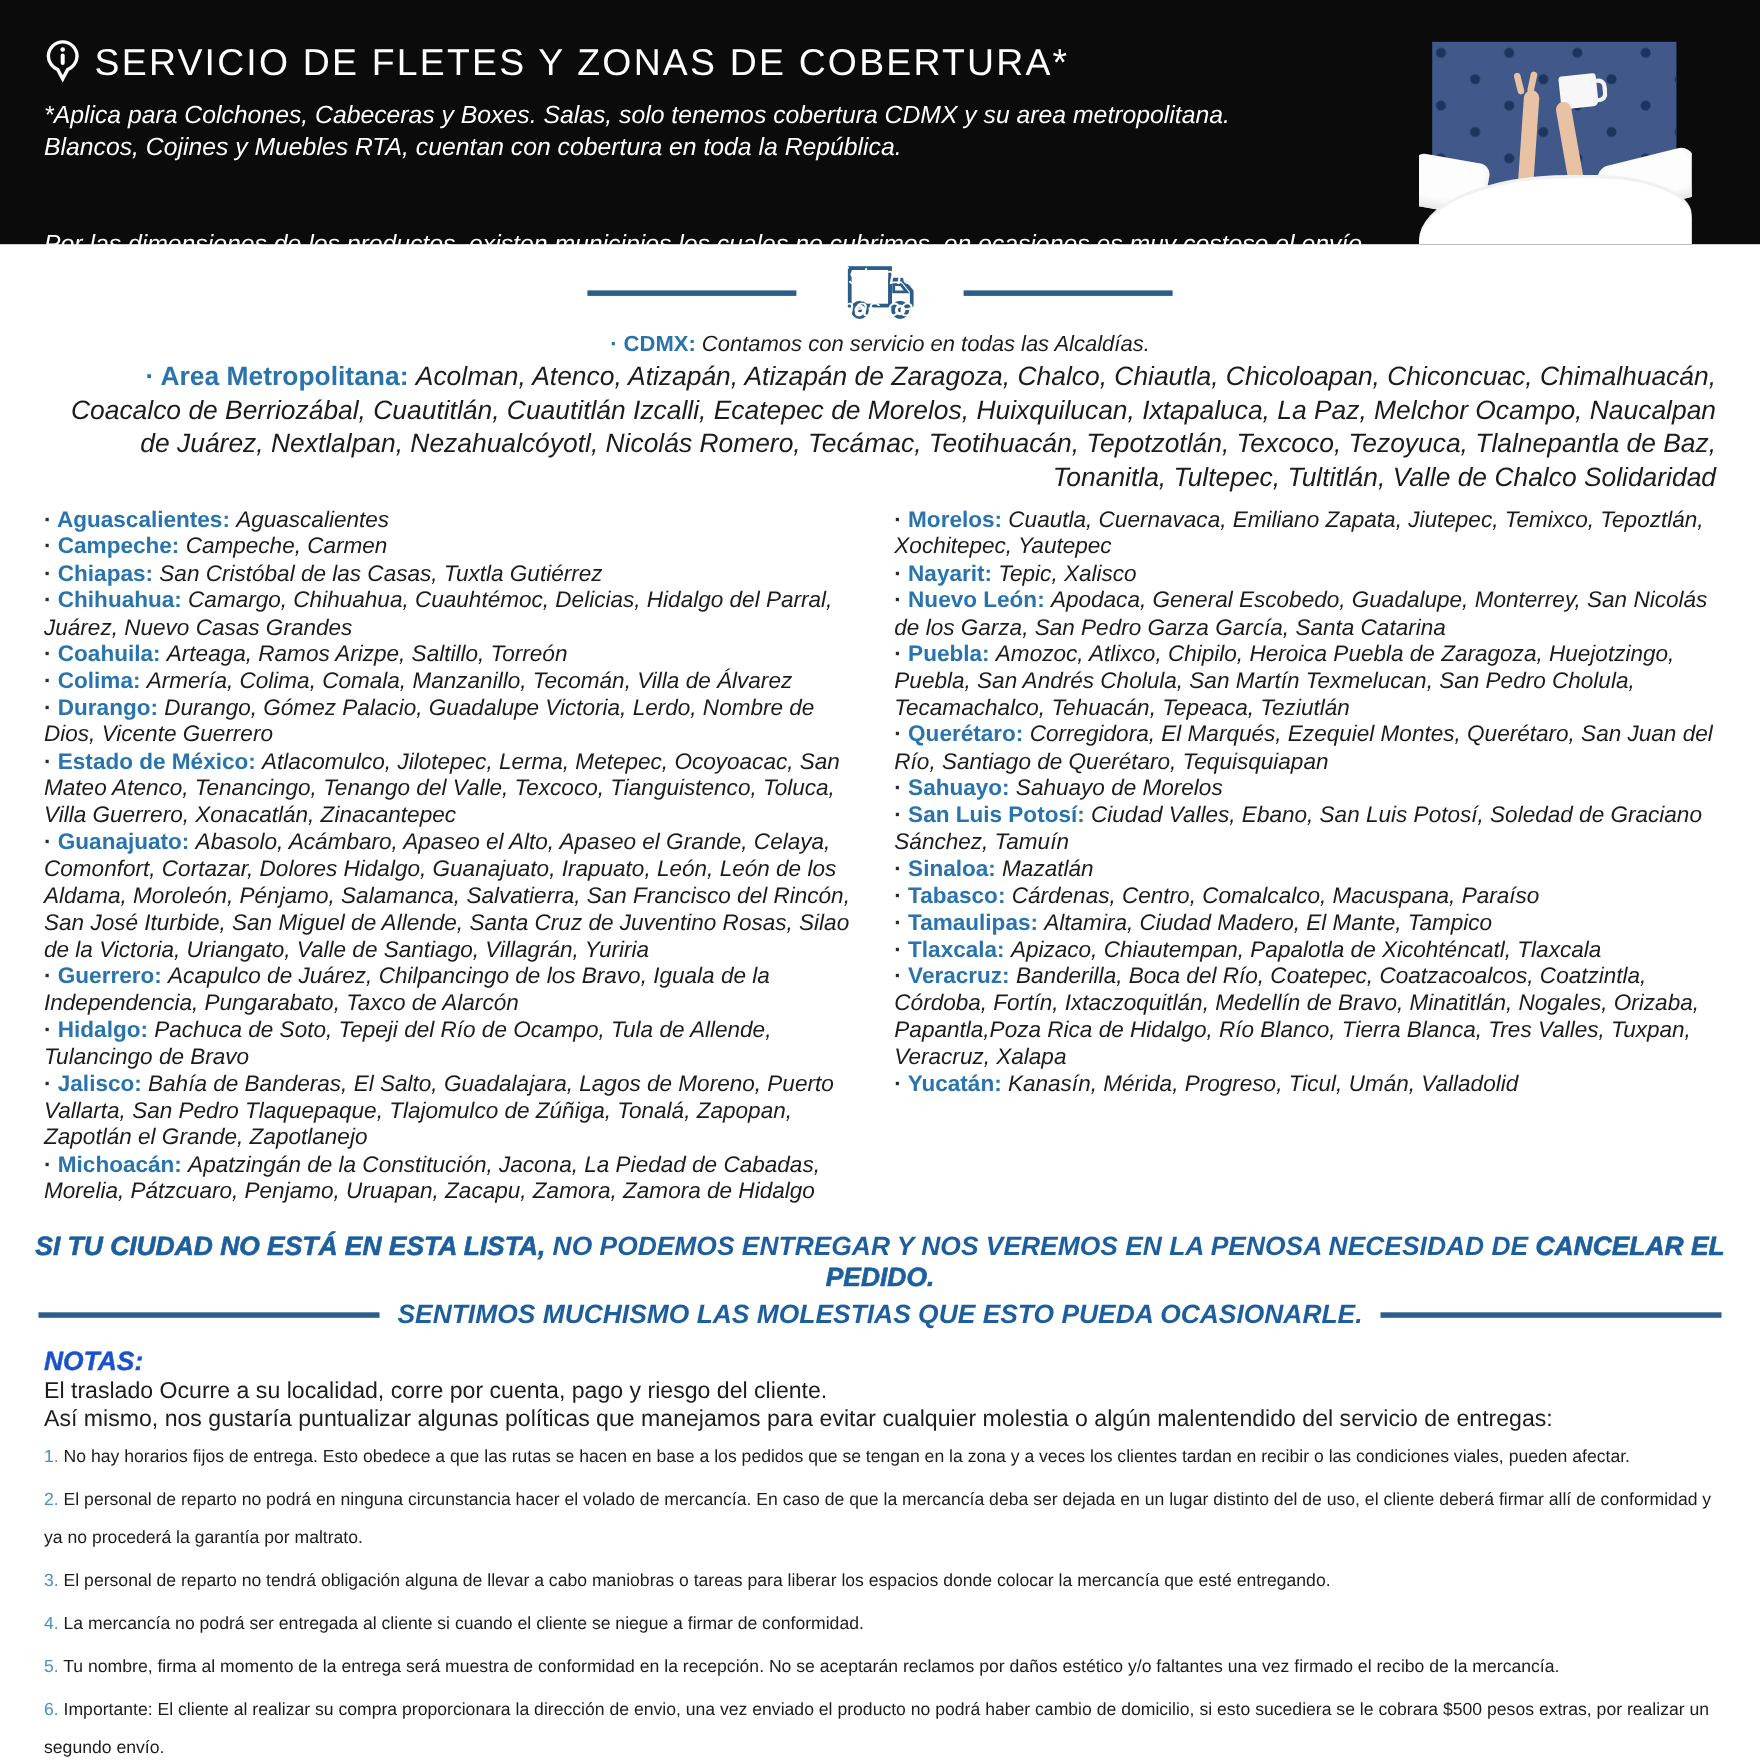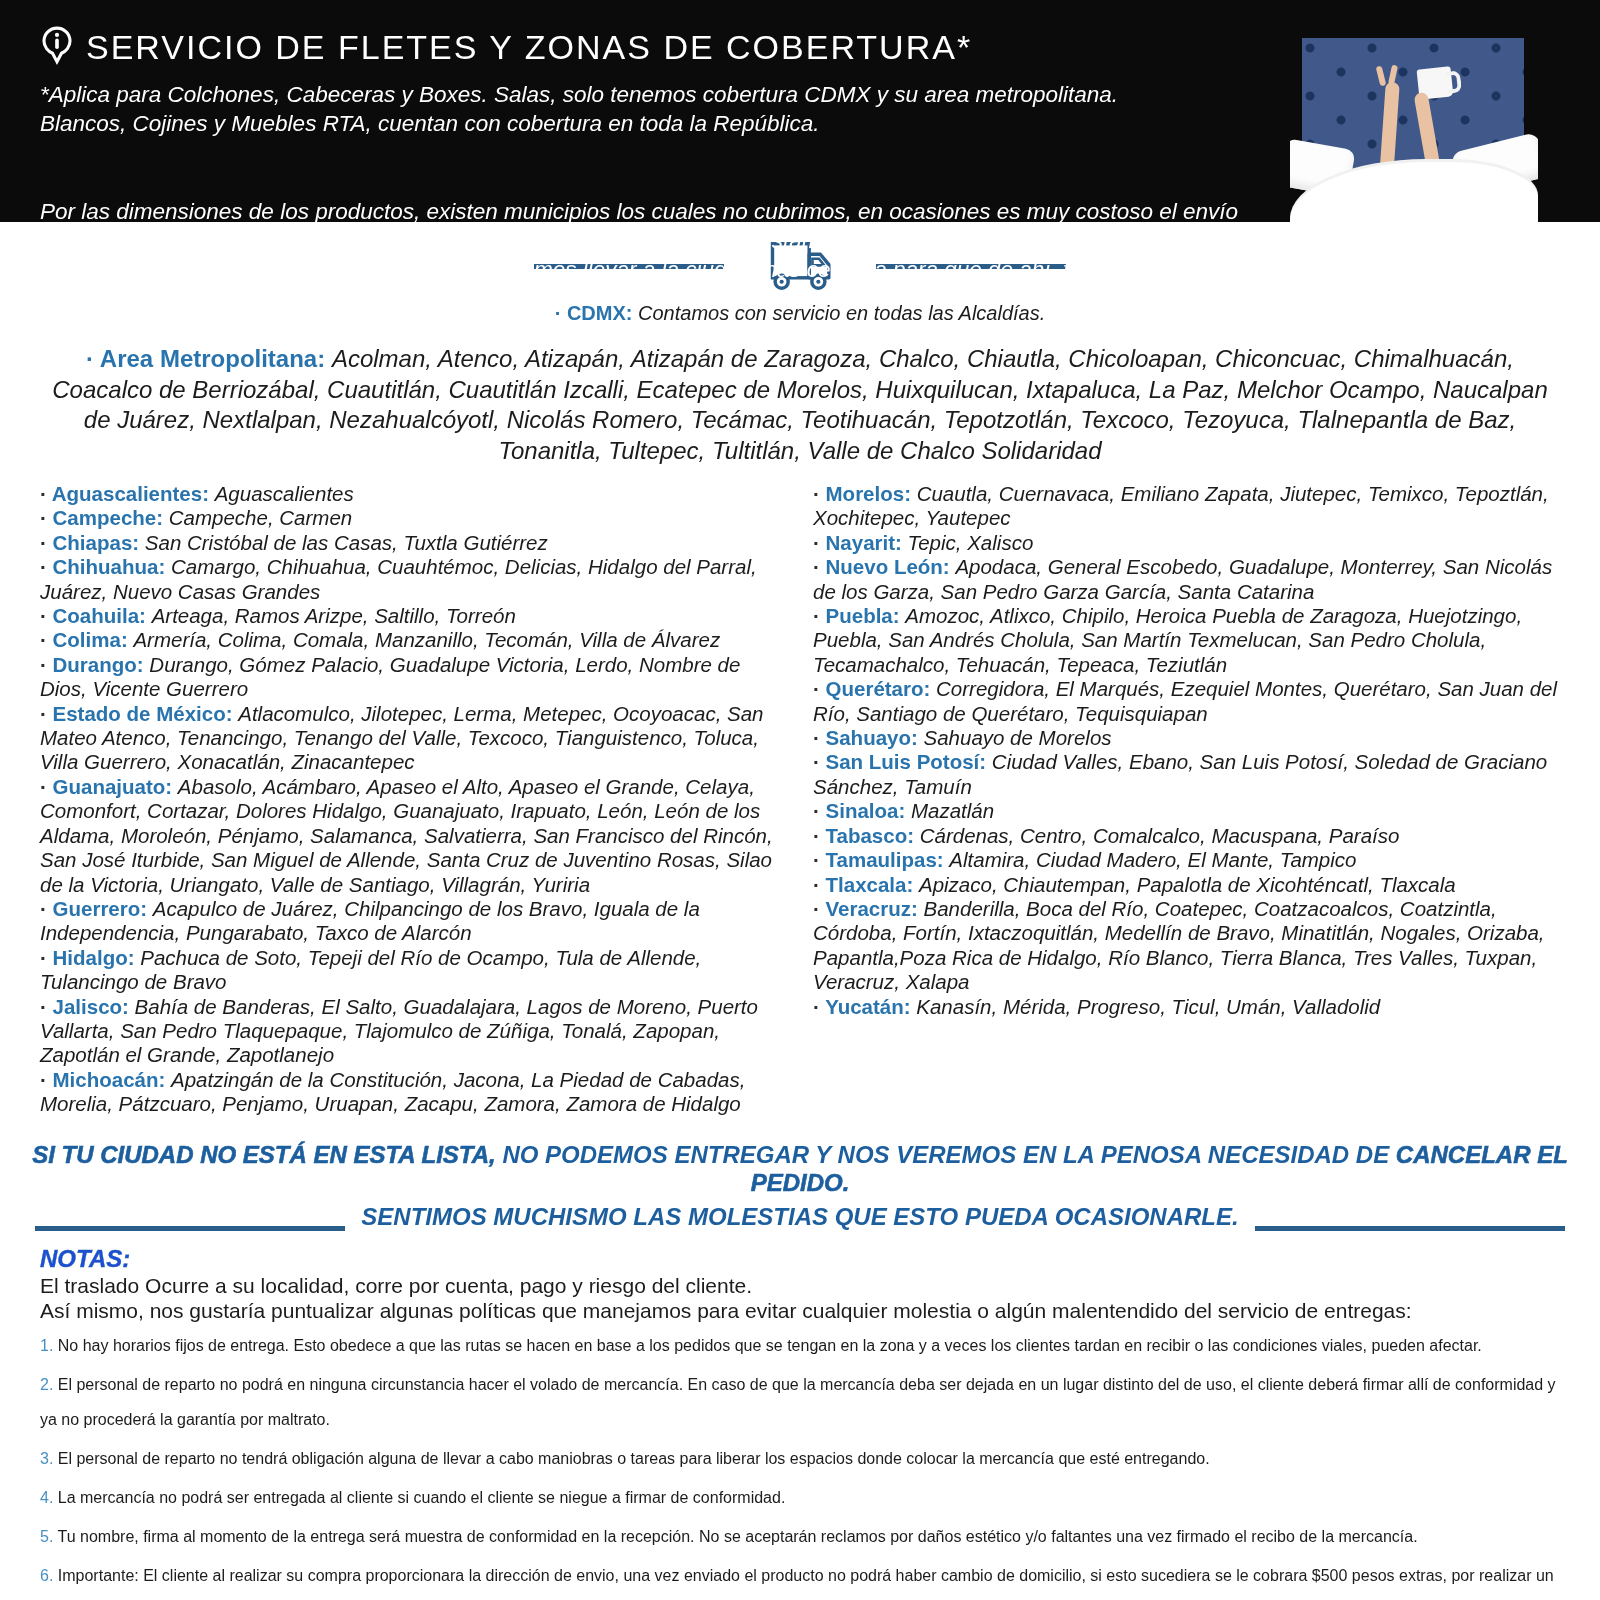--- a/index.html
+++ b/index.html
@@ -2,21 +2,21 @@
 <html><head>
 <meta charset="utf-8">
 <style>
   * { margin:0; padding:0; box-sizing:border-box; }
   html,body { background:#ffffff; }
   body { font-family:"Liberation Sans", sans-serif; color:#1c1c1c; }
   .page { position:relative; width:1600px; height:1600px; background:#ffffff; overflow:hidden; }
 
   
   .hdr { position:relative; width:1600px; height:222px; background:#0b0b0b; color:#ffffff; padding:16px 0 0 40px; }
-  .hdr-title { display:flex; align-items:center; gap:12px; font-size:34px; font-weight:400; letter-spacing:2px; margin-top:10px; }
+  .hdr-title { display:flex; align-items:center; gap:12px; font-size:34px; font-weight:400; letter-spacing:2px; margin-top:20px; }
   .pin-svg { width:34px; height:42px; display:block; }
   .hdr-sub { font-style:italic; font-size:22.5px; line-height:29px; margin-top:12px; max-width:1190px; }
   .hdr-body { font-style:italic; font-size:22.5px; line-height:29px; margin-top:30px; max-width:1205px; }
 
   
   .photo { position:absolute; top:30px; right:62px; width:248px; height:192px; background:#0b0b0b; overflow:hidden; }
   .headboard { position:absolute; left:12px; top:8px; width:222px; height:152px; background-color:#41598a;
     background-image:
       radial-gradient(circle, #1e3460 4px, rgba(0,0,0,0) 5px),
       radial-gradient(circle, #1e3460 4px, rgba(0,0,0,0) 5px);
@@ -33,37 +33,37 @@
   .pillow { position:absolute; right:-6px; bottom:34px; width:90px; height:46px; background:#fdfdfd; border-radius:12px; transform:rotate(-14deg); box-shadow:inset 0 -5px 8px #e3e3e3; }
   .pillow2 { position:absolute; left:-8px; bottom:30px; width:70px; height:48px; background:#fdfdfd; border-radius:10px; transform:rotate(10deg); box-shadow:inset 0 -5px 8px #e6e6e6; }
 
   
   .truck-div { display:flex; align-items:center; justify-content:center; gap:38px; margin-top:14px; height:60px; }
   .truck-div .rule { width:190px; height:5px; background:#2b5d8a; }
   .truck-svg { width:76px; height:56px; display:block; }
 
   
   .cdmx { text-align:center; font-size:20px; line-height:30px; margin-top:2px; }
-  .metro { text-align:center; font-size:24px; line-height:30.5px; margin:16px auto; width:1520px; }
+  .metro { text-align:right; font-size:24px; line-height:30.5px; margin:0 auto; width:1520px; }
   .blue-label { color:#2a74ae; font-weight:bold; }
   .it { font-style:italic; color:#1c1c1c; }
 
   
   .cols { display:flex; gap:26px; padding:0 40px; margin-top:11px; }
   .col { width:752px; font-size:20.5px; line-height:24.4px; }
   .state-line { margin:0; }
   .state-line .bullet { color:#2c2c2c; font-weight:bold; }
   .state-line .sname { color:#2a74ae; font-weight:bold; }
   .state-line .cities { font-style:italic; }
 
   
   .warning { margin-top:24px; color:#1d5f9e; font-style:italic; font-weight:bold; }
   .warn1 { text-align:center; font-size:24px; line-height:28px; }
   .heavy { -webkit-text-stroke:0.6px #1d5f9e; }
-  .warn2 { display:flex; align-items:flex-end; justify-content:center; gap:16px; font-size:24px; margin-top:6px; }
+  .warn2 { display:flex; align-items:center; justify-content:center; gap:16px; font-size:24px; margin-top:6px; }
   .warn2 .rule { height:5px; background:#2b5d8a; }
   .warn2 .rule.l { width:310px; } .warn2 .rule.r { width:310px; }
 
   
   .notas { padding:0 40px; margin-top:14px; }
   .notas-h { color:#1d4ed8; font-style:italic; font-weight:bold; font-size:24px; -webkit-text-stroke:0.4px #1d5f9e; }
   .nota-p { font-size:21px; line-height:25.5px; }
   .nota-item { font-size:16px; line-height:35px; margin-top:4px; }
   .nota-item .nnum { color:#4a8fc4; }
 </style>

